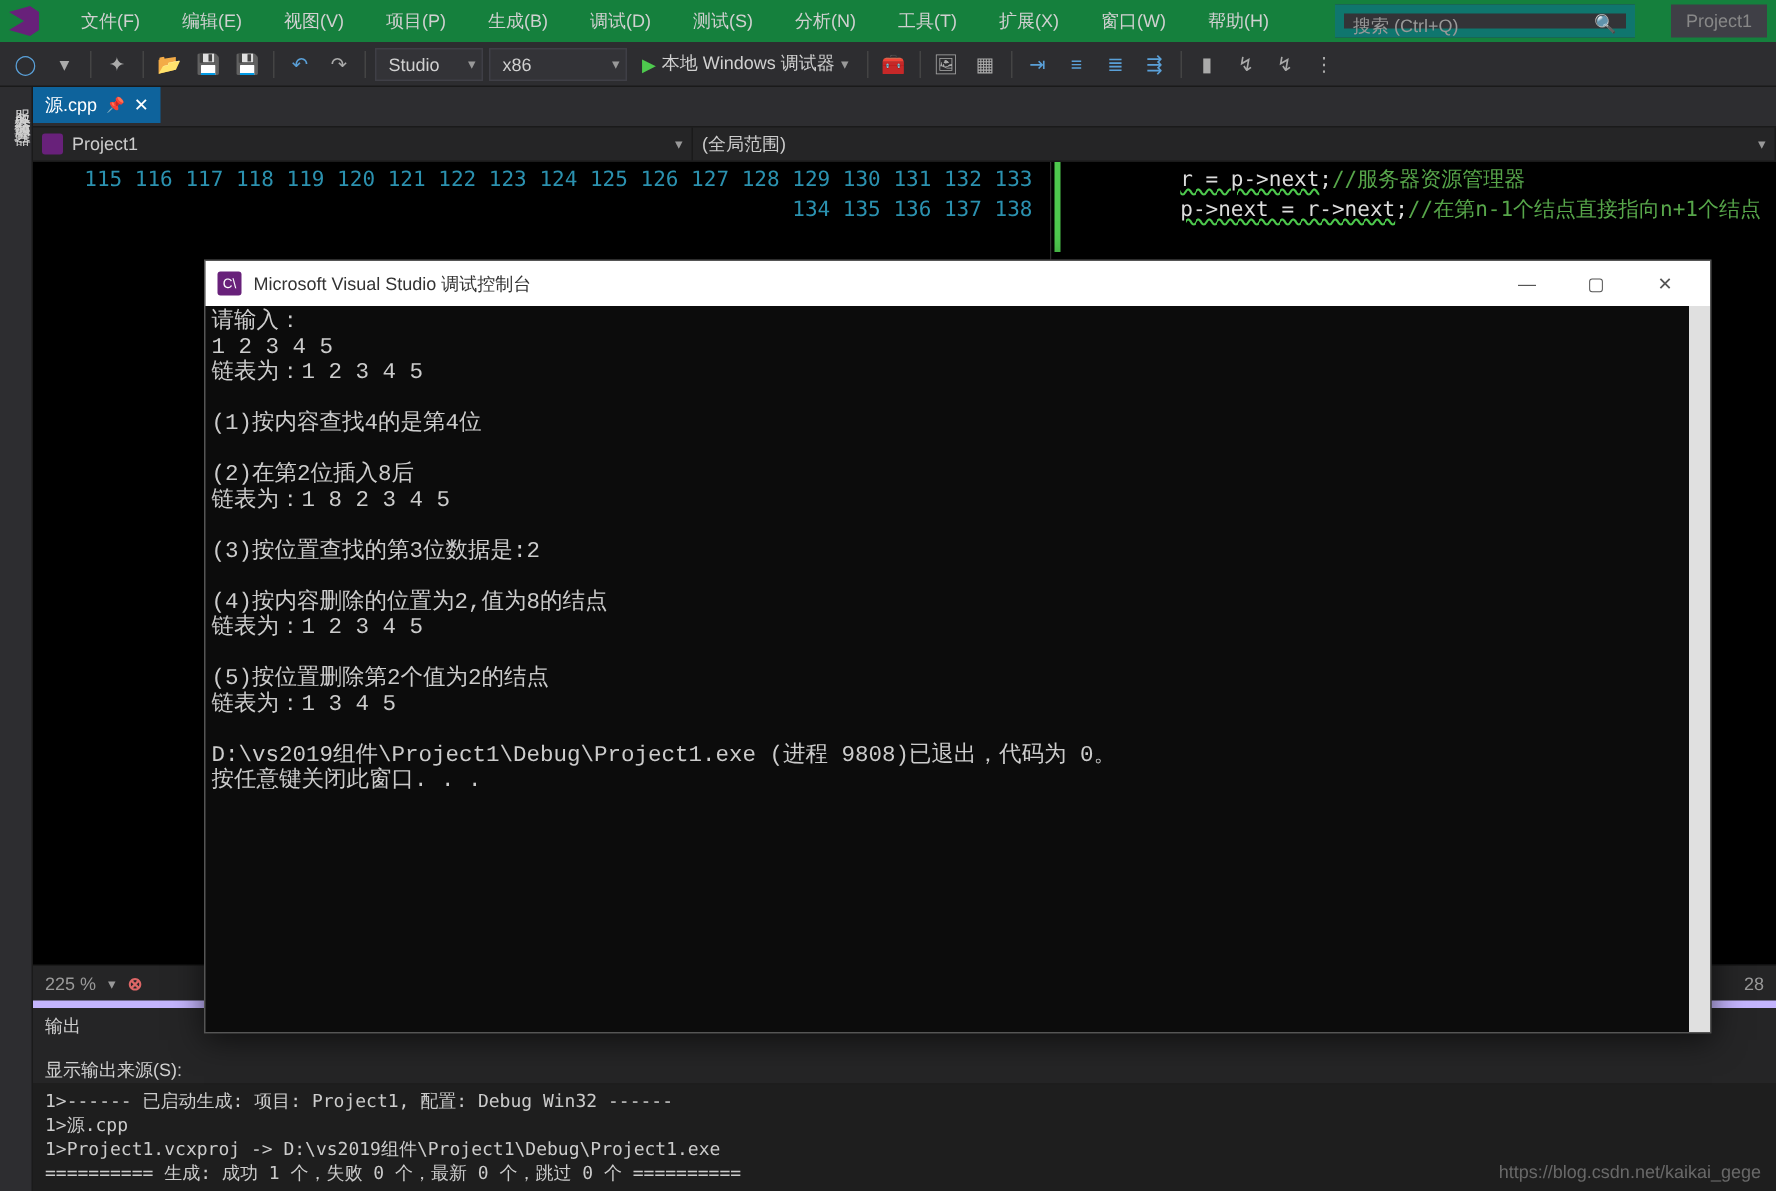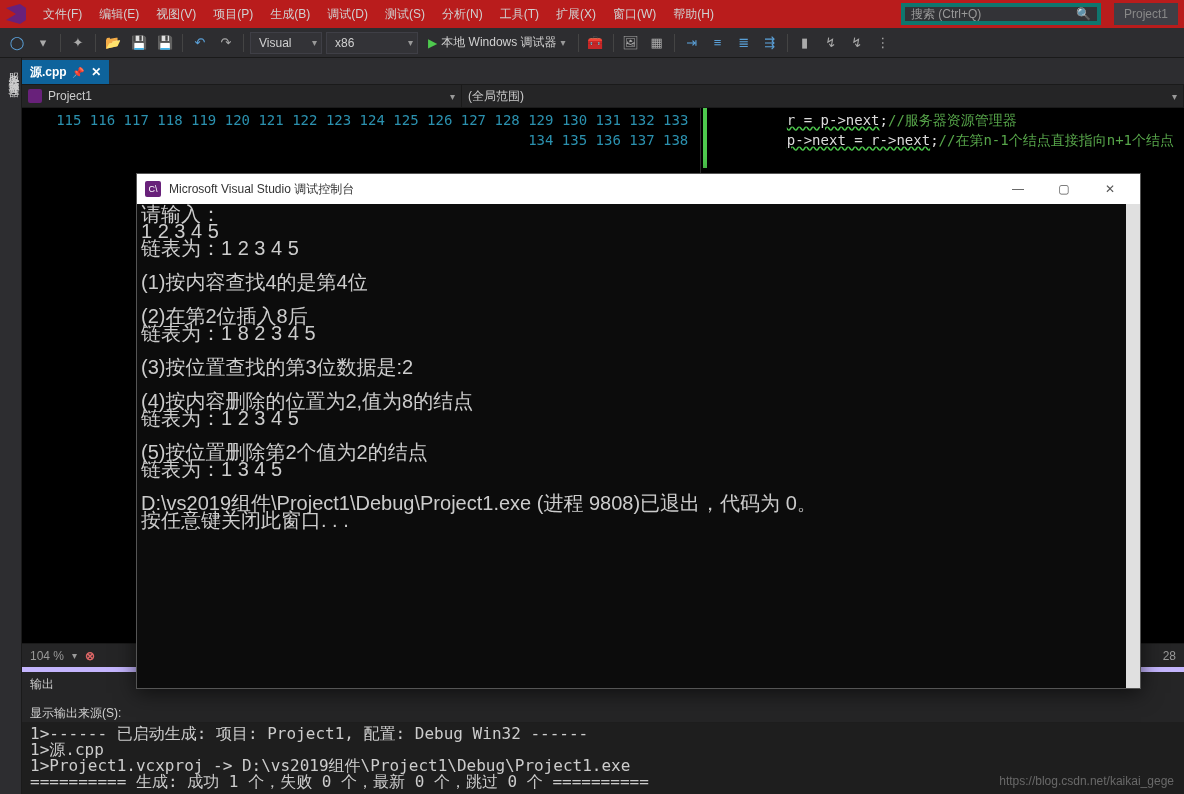--- a/index.html
+++ b/index.html
@@ -8,45 +8,45 @@
   font-size: 12px;
   background: #2d2d30;
   color: #d0d0d0;
   width: 1184px;
   height: 794px;
   overflow: hidden;
   position: relative;
 }
 .menu-bar {
   height: 28px;
-  background: #b91c1c;
+  background: #15803d;
   display: flex;
   align-items: center;
   padding: 0 6px;
-  gap: 1px;
+  gap: 12px;
 }
 .vs-logo {
   width: 20px; height: 20px;
   background: #68217a;
   margin-right: 8px;
   clip-path: polygon(0 20%, 70% 0, 100% 20%, 100% 80%, 70% 100%, 0 80%, 50% 50%);
 }
 .menu-item {
   padding: 4px 8px;
   color: #d0d0d0;
   cursor: default;
 }
 .search-box {
   margin-left: auto;
   width: 200px;
   height: 22px;
   background: #333337;
-  border: 4px solid #0f766e;
+  border: 6px solid #0f766e;
   display: flex;
-  align-items: center;
+  align-items: flex-start;
   padding: 0 6px;
   color: #999;
 }
 .search-box .mag { margin-left: auto; color: #d0d0d0; }
 .project-name {
   margin-left: 12px;
   padding: 4px 10px;
   color: #888;
   background: #3f3f46;
 }
@@ -103,22 +103,20 @@
 .editor-col {
   flex:1;
   display:flex;
   flex-direction:column;
   min-width:0;
 }
 .tab-bar {
   height:26px;
   background:#2d2d30;
   display:flex;
-  align-items:flex-end;
-  font-weight:bold;
 }
 .tab {
   background:#0e639c;
   color:#fff;
   height:24px;
   display:flex;
   align-items:center;
   padding:0 8px;
   gap:6px;
   font-size:12px;
@@ -207,21 +205,21 @@
 }
 .output-sub {
   height:26px;
   display:flex;align-items:flex-end;
   padding:0 8px;
   gap:6px;
   background:#252526;
 }
 .output-body {
   font-family: Consolas, monospace;
-  font-size:16px;
+  font-size:12px;
   color:#ccc;
   padding:4px 8px;
   line-height:16px;
   white-space:pre;
   background:#1e1e1e;
 }
 .console-window {
   position:absolute;
   left:136px; top:173px;
   width:1005px; height:516px;
@@ -246,22 +244,22 @@
 }
 .console-title .wbtns {
   margin-left:auto;display:flex;gap:2px;
 }
 .console-title .wbtn {
   width:44px;height:28px;display:flex;align-items:center;justify-content:center;
   color:#555;
 }
 .console-body {
   flex:1;
-  font-family: Liberation Sans, sans-serif;
-  font-size:20px;
+  font-family: Liberation Mono, monospace;
+  font-size:15px;
   color:#cccccc;
   padding:2px 4px;
   line-height:17px;
   white-space:pre;
   overflow:hidden;
   border-right:14px solid #e0e0e0;
 }
 .watermark {
   position:absolute;
   right:10px; bottom:6px;
@@ -301,21 +299,21 @@
   <div class="tsep"></div>
   <div class="tbtn">✦</div>
   <div class="tsep"></div>
   <div class="tbtn" style="color:#d8a33b">📂</div>
   <div class="tbtn" style="color:#5aa0d8">💾</div>
   <div class="tbtn" style="color:#5aa0d8">💾</div>
   <div class="tsep"></div>
   <div class="tbtn" style="color:#5aa0d8">↶</div>
   <div class="tbtn">↷</div>
   <div class="tsep"></div>
-  <div class="tdropdown" style="width:72px">Visual</div>
+  <div class="tdropdown" style="width:72px">Studio</div>
   <div class="tdropdown" style="width:92px">x86</div>
   <div class="run-btn">
     <span class="play">▶</span>
     <span>本地 Windows 调试器</span>
     <span style="color:#999;font-size:10px">▾</span>
   </div>
   <div class="tsep"></div>
   <div class="tbtn">🧰</div>
   <div class="tsep"></div>
   <div class="tbtn">🖼</div>
@@ -410,21 +408,21 @@
 
 
 
 
 
 
 </div>
     </div>
 
     <div class="editor-status">
-      <span>104 %</span>
+      <span>225 %</span>
       <span style="font-size:10px">▾</span>
       <span class="err-x">⊗</span>
       <span style="margin-left:auto">28</span>
     </div>
 
     <div class="output-panel">
       <div class="output-header">输出</div>
       <div class="output-sub">
         <span>显示输出来源(S):</span>
       </div>

